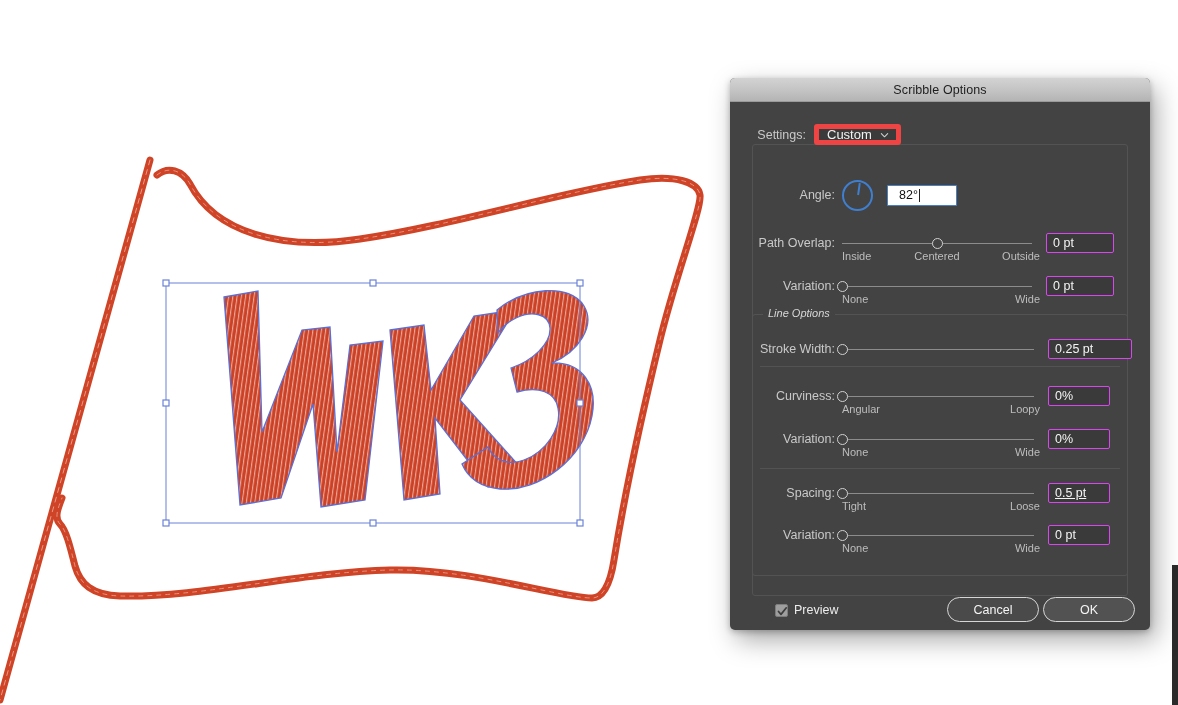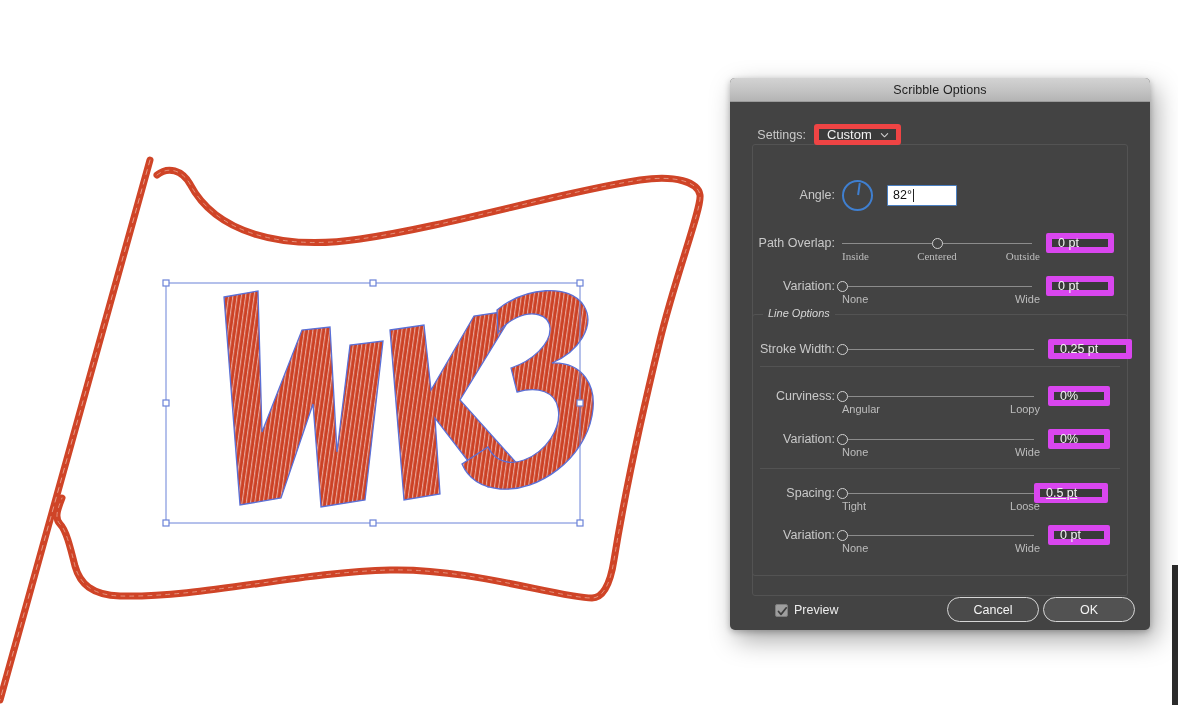--- a/index.html
+++ b/index.html
@@ -155,21 +155,21 @@
     margin-top: -5.5px;
     margin-left: -5.5px;
     border-radius: 50%;
     background: #434343;
     border: 1.6px solid #d2d2d2;
     box-sizing: border-box;
   }
   .valuebox {
     height: 20px;
     background: #3a3a3a;
-    border: 6px solid #d946ef;
+    border: 1px solid #d946ef;
     border-radius: 2px;
     display: flex;
     align-items: center;
     padding: 0 6px;
     font-size: 12.5px;
     color: #f4f4f4;
     box-sizing: border-box;
   }
 
   .endcaps {
@@ -199,21 +199,21 @@
     transform-origin: 50% 100%;
   }
   .angle-input {
     width: 70px; height: 21px;
     background: #ffffff;
     border: 1px solid #4a7fc1;
     border-radius: 1px;
     box-sizing: border-box;
     display: flex;
     align-items: center;
-    padding-left: 5px;
+    padding-left: 11px;
     font-size: 12.5px;
     color: #111;
     position: relative;
   }
   .caret {
     display: inline-block;
     width: 1px;
     height: 13px;
     background: #222;
     margin-left: 1px;
@@ -414,21 +414,21 @@
     </div>
 
     <div class="ctl-row" style="top:130px;">
       <div class="ctl-label">Path Overlap:</div>
       <div class="slider" style="width:190px;">
         <div class="track"></div>
         <div class="thumb" style="left:50%;"></div>
       </div>
       <div class="valuebox" style="width:68px;margin-left:14px;">0 pt</div>
     </div>
-    <div class="endcaps" style="left:112px;top:148px;width:190px;font-family:Liberation Serif, serif;">
+    <div class="endcaps" style="left:112px;top:148px;width:190px;">
       <span style="left:0;">Inside</span>
       <span style="left:50%;transform:translateX(-50%);">Centered</span>
       <span style="right:-8px;">Outside</span>
     </div>
 
     <div class="ctl-row" style="top:173px;">
       <div class="ctl-label">Variation:</div>
       <div class="slider" style="width:190px;">
         <div class="track"></div>
         <div class="thumb" style="left:0%;"></div>
@@ -481,21 +481,21 @@
     </div>
 
     <div class="hr" style="left:30px;top:366px;width:360px;"></div>
 
     <div class="ctl-row" style="top:380px;">
       <div class="ctl-label">Spacing:</div>
       <div class="slider" style="width:192px;">
         <div class="track"></div>
         <div class="thumb" style="left:0%;"></div>
       </div>
-      <div class="valuebox" style="width:74px;text-decoration:underline;">0.5 pt</div>
+      <div class="valuebox" style="width:62px;margin-left:14px;text-decoration:underline;">0.5 pt</div>
     </div>
     <div class="endcaps" style="left:112px;top:398px;width:192px;text-align:right;">
       <span style="left:0;">Tight</span>
       <span style="right:-6px;">Loose</span>
     </div>
 
     <div class="ctl-row" style="top:422px;">
       <div class="ctl-label">Variation:</div>
       <div class="slider" style="width:192px;">
         <div class="track"></div>

